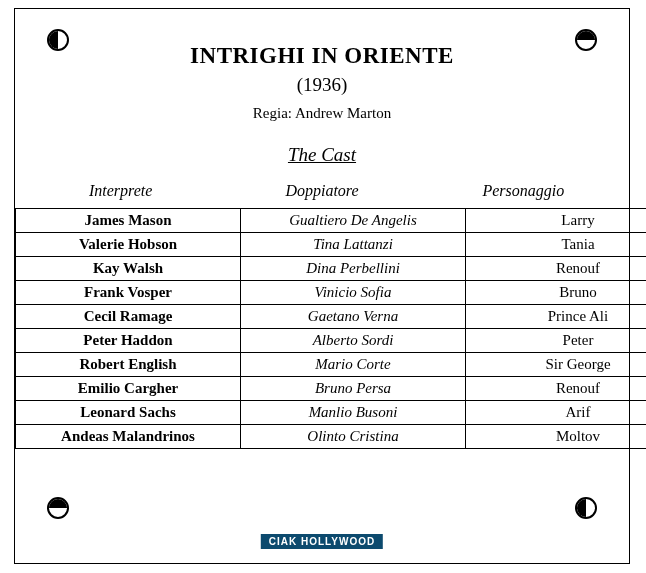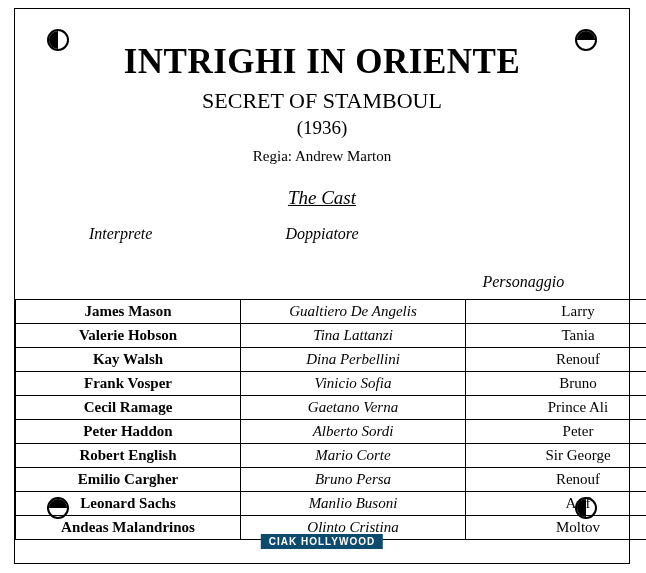--- a/index.html
+++ b/index.html
@@ -62,21 +62,21 @@
   }
 
   .content {
     position: absolute;
     left: 0;
     right: 0;
     top: 34px;
     text-align: center;
   }
   .title-main {
-    font-size: 35px;
+    font-size: 23px;
     font-weight: bold;
     letter-spacing: 0.5px;
     margin: 0 0 6px 0;
     line-height: 1.1;
     font-family: Liberation Serif, serif;
   }
   .title-sub {
     font-size: 22px;
     margin: 0 0 4px 0;
     line-height: 1.15;
@@ -101,21 +101,21 @@
     display: flex;
     width: 588px;
     margin: 0 auto 8px auto;
     font-style: italic;
     font-size: 16px;
     gap: 16px;
   }
   .col-heads > div { text-align: center; }
   .ch-1 { width: 196px; }
   .ch-2 { width: 196px; }
-  .ch-3 { width: 196px; margin-top: 48px; }
+  .ch-3 { width: 196px; }
 
   table.cast {
     width: 588px;
     margin: 0 auto;
     border-collapse: collapse;
     table-layout: fixed;
   }
   table.cast td {
     border: 1px solid #000000;
     height: 23px;
@@ -167,21 +167,20 @@
     <div class="hole bl">
       <div class="fill-a"></div>
         <div class="fill-b"></div>
     </div>
     <div class="hole br vert">
       <div class="fill-a"></div>
     </div>
 
     <div class="content">
       <h1 class="title-main">INTRIGHI IN ORIENTE</h1>
-      <div class="title-sub">SECRET OF STAMBOUL</div>
       <div class="title-year">(1936)</div>
       <div class="director">Regia: Andrew Marton</div>
 
       <div class="cast-heading">The Cast</div>
 
       <div class="col-heads">
         <div class="ch-1">Interprete</div>
         <div class="ch-2">Doppiatore</div>
         <div class="ch-3">Personaggio</div>
       </div>

